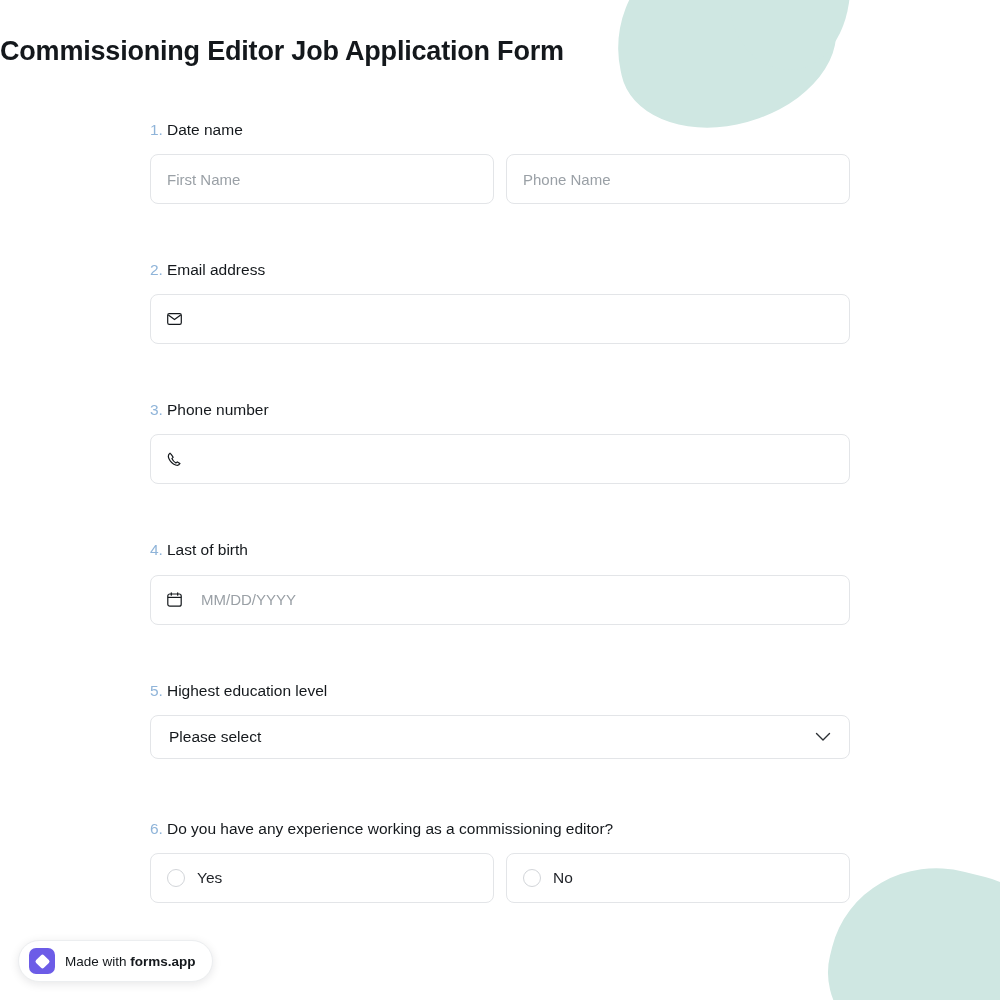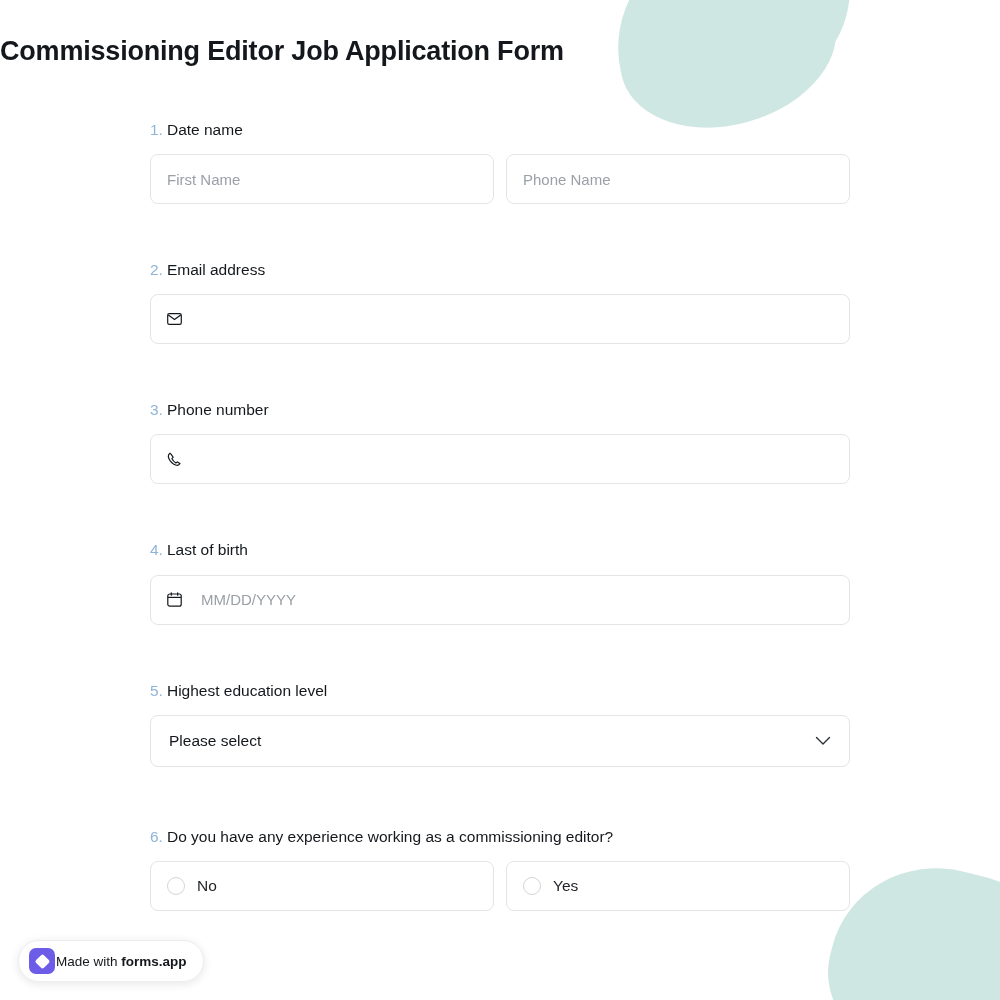--- a/index.html
+++ b/index.html
@@ -99,21 +99,21 @@
     align-items: center;
     justify-content: flex-start;
     color: #14181c;
     flex: 0 0 auto;
   }
   .icon-box svg { display: block; }
   .gap-lg { margin-bottom: 56px; }
   .gap-xl { margin-bottom: 60px; }
 
   .select-field {
-    height: 52px;
+    height: 44px;
     border: 1px solid #e3e5e8;
     border-radius: 8px;
     background: #fff;
     display: flex;
     align-items: center;
     justify-content: space-between;
     padding: 0 18px;
     font-size: 15.5px;
     color: #14181c;
   }
@@ -145,21 +145,21 @@
     left: 18px;
     bottom: 18px;
     height: 42px;
     padding: 0 16px 0 10px;
     background: #ffffff;
     border: 1px solid #eceef0;
     border-radius: 21px;
     box-shadow: 0 2px 10px rgba(20,24,28,0.10);
     display: flex;
     align-items: center;
-    gap: 1px;
+    gap: 10px;
     font-size: 13.5px;
     color: #14181c;
   }
   .badge-logo {
     width: 26px; height: 26px;
     border-radius: 7px;
     background: #6c5ce7;
     display: flex;
     align-items: center;
     justify-content: center;
@@ -259,25 +259,25 @@
       </div>
     </div>
 
     <div class="question">
       <div class="q-label">
         <span class="q-num">6.</span><span>Do you have any experience working as a commissioning editor?</span>
       </div>
       <div class="radio-row">
         <div class="radio-card">
           <span class="radio-dot"></span>
-          <span>No</span>
+          <span>Yes</span>
         </div>
         <div class="radio-card">
           <span class="radio-dot"></span>
-          <span>Yes</span>
+          <span>No</span>
         </div>
       </div>
     </div>
 
   </div>
 
   <div class="badge">
     <span class="badge-logo">
         <i></i>
       </span>

